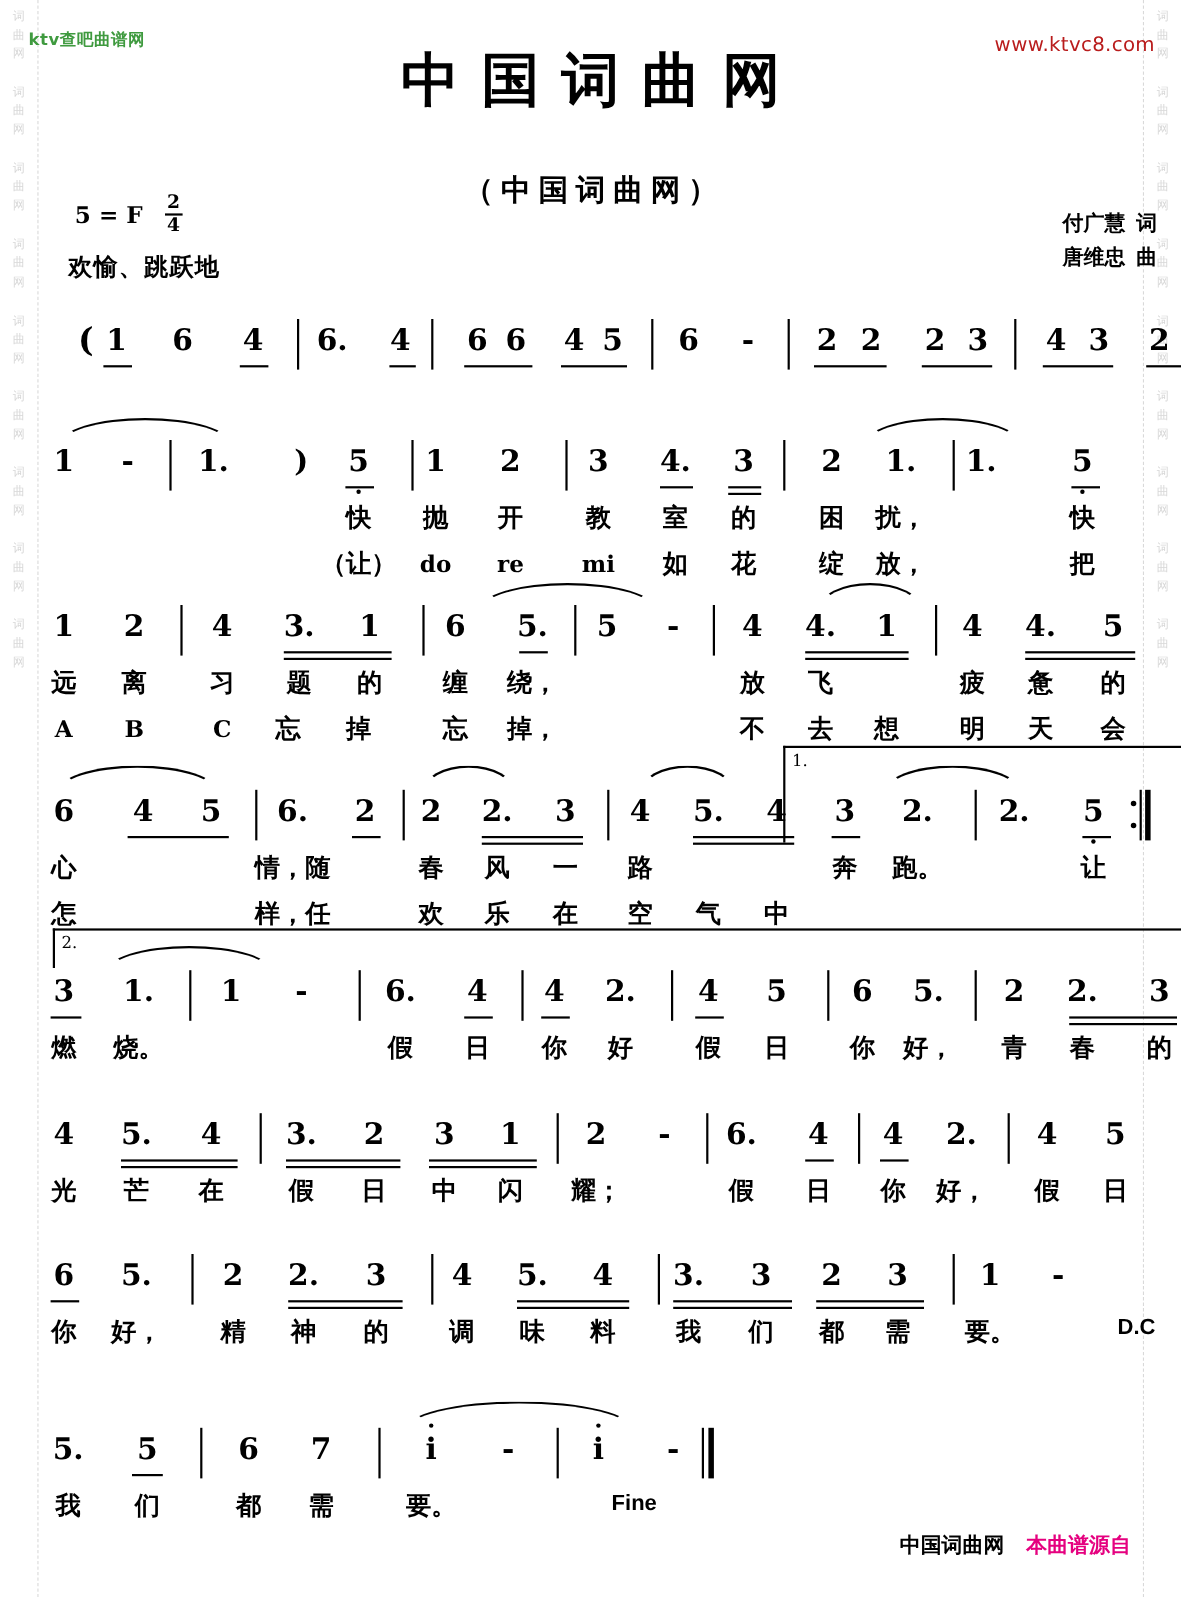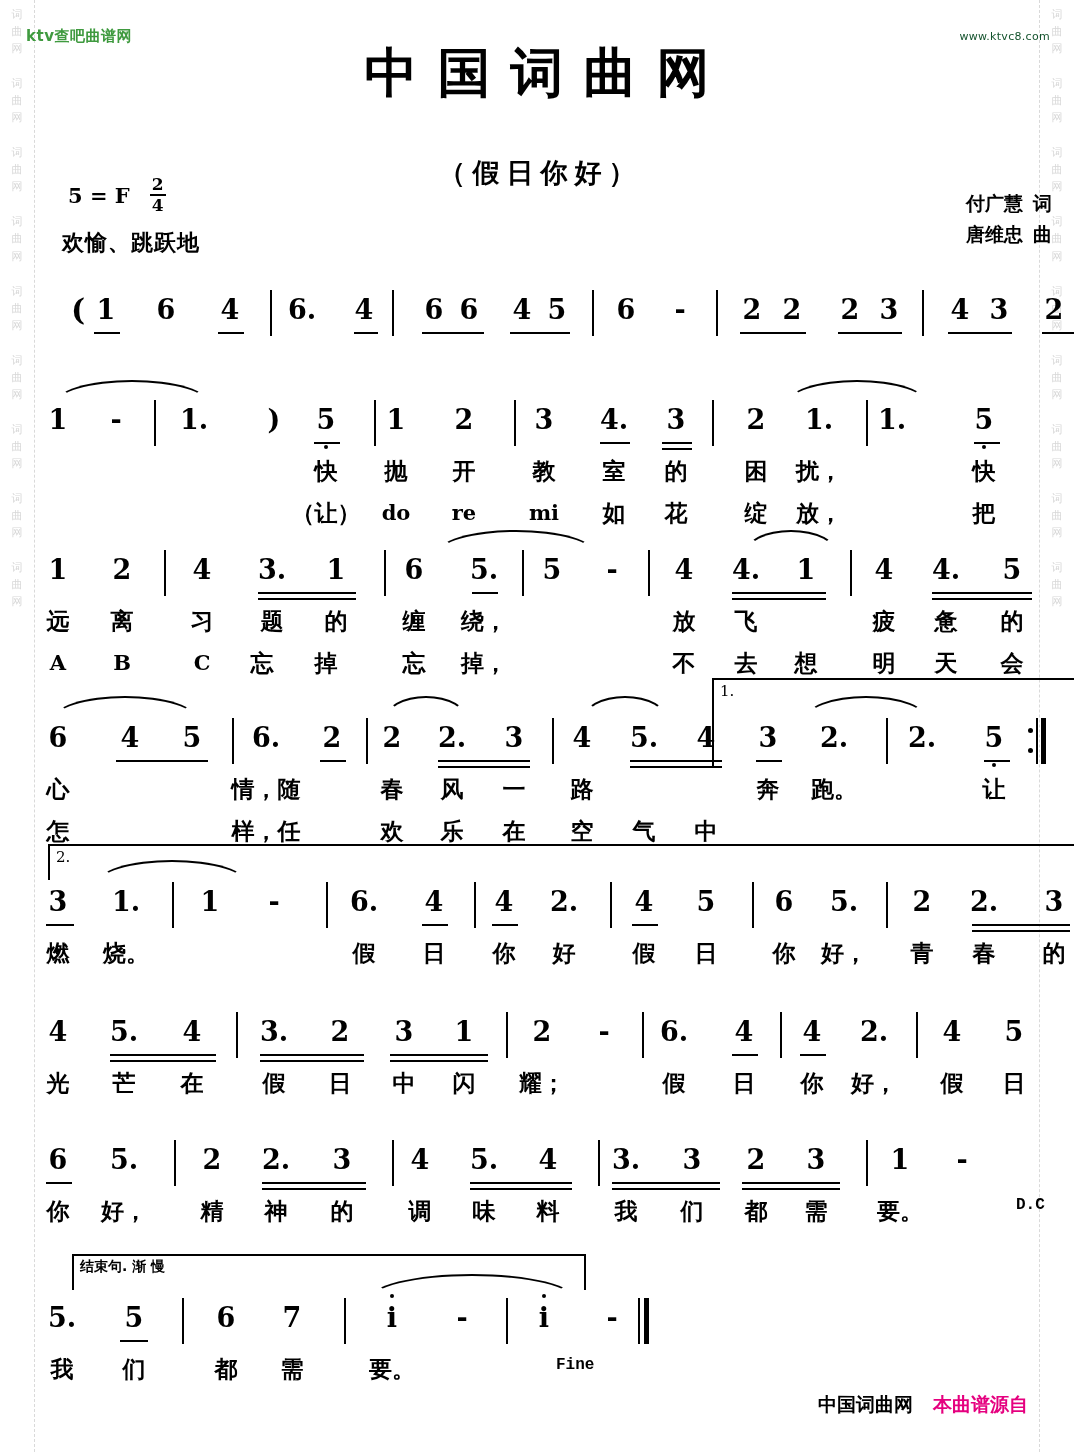--- a/index.html
+++ b/index.html
@@ -27,21 +27,21 @@
   .wm-group span{display:block;}
 
   
   .brand-left{
     position:absolute;left:26px;top:27px;
     font-size:15px;color:#3f9a3f;font-weight:600;
     letter-spacing:.5px;
   }
   .brand-right{
     position:absolute;right:24px;top:30px;
-    font-size:11px;color:#14532d;
+    font-size:18px;color:#b91c1c;
     letter-spacing:.3px;
   }
   .song-title{
     position:absolute;left:0;right:0;top:38px;
     text-align:center;
     font-size:53px;font-weight:bold;letter-spacing:20px;
     text-indent:20px;
     font-family:"DejaVu Sans","Liberation Sans",sans-serif;
   }
   .song-subtitle{
@@ -123,22 +123,22 @@
   .lyric{
     position:absolute;
     font-size:23px;font-weight:bold;
     transform:translateX(-50%);
     white-space:nowrap;
     line-height:1;
   }
   .lyric.latin{font-family:"DejaVu Serif","Liberation Serif",serif;font-weight:bold;font-size:21px;}
 
   .mark{
-    position:absolute;font-size:16px;font-weight:bold;
-    font-family:Liberation Mono, monospace;
+    position:absolute;font-size:20px;font-weight:bold;
+    font-family:Liberation Sans, sans-serif;
   }
   .paren{
     position:absolute;font-size:30px;font-weight:bold;
     font-family:"DejaVu Serif","Liberation Serif",serif;
     transform:translateX(-50%);
   }
 
   
   .footer{
     position:absolute;right:46px;bottom:34px;
@@ -243,21 +243,21 @@
       <span>词</span>
       <span>曲</span>
       <span>网</span>
     </div>
   </div>
 
 <div class="brand-left">ktv查吧曲谱网</div>
 <div class="brand-right">www.ktvc8.com</div>
 
 <div class="song-title">中国词曲网</div>
-<div class="song-subtitle">（假日你好）</div>
+<div class="song-subtitle">（中国词曲网）</div>
 
 <div class="key-block">
   <span>5 = F</span>
   <span class="meter">
     <span class="num">2</span>
     <span class="den">4</span>
   </span>
 </div>
 <div class="tempo-mark">欢愉、跳跃地</div>
 
@@ -598,23 +598,20 @@
       <div class="lyric" style="left: 440px; top: 78px;">味</div>
       <div class="lyric" style="left: 504px; top: 78px;">料</div>
       <div class="lyric" style="left: 582px; top: 78px;">我</div>
       <div class="lyric" style="left: 648px; top: 78px;">们</div>
       <div class="lyric" style="left: 712px; top: 78px;">都</div>
       <div class="lyric" style="left: 772px; top: 78px;">需</div>
       <div class="lyric" style="left: 856px; top: 78px;">要。</div>
       <div class="mark" style="left: 972px; top: 74px;">D.C</div>
     </div>
     <div class="div" style="position: relative; height: 150px;">
-      <div class="volta closed" style="left: 28px; top: 4px; width: 510px; height: 34px;">
-        <div class="vlabel" style="font-size: 14px; font-family: &quot;DejaVu Sans&quot;, &quot;Liberation Sans&quot;, sans-serif; font-weight: bold;">结束句. 渐 慢</div>
-      </div>
       <div class="slur" style="left: 324px; width: 204px; top: 24px; height: 24px;"></div>
       <div class="note" style="left: 18px; top: 54px;">5.</div>
       <div class="note" style="left: 90px; top: 54px;">5</div>
       <div class="note" style="left: 182px; top: 54px;">6</div>
       <div class="note" style="left: 248px; top: 54px;">7</div>
       <div class="note" style="left: 348px; top: 54px;">i</div>
       <div class="octdot up" style="left: 348px; top: 44px;"></div>
       <div class="note" style="left: 418px; top: 54px;">-</div>
       <div class="note" style="left: 500px; top: 54px;">i</div>
       <div class="octdot up" style="left: 500px; top: 44px;"></div>

